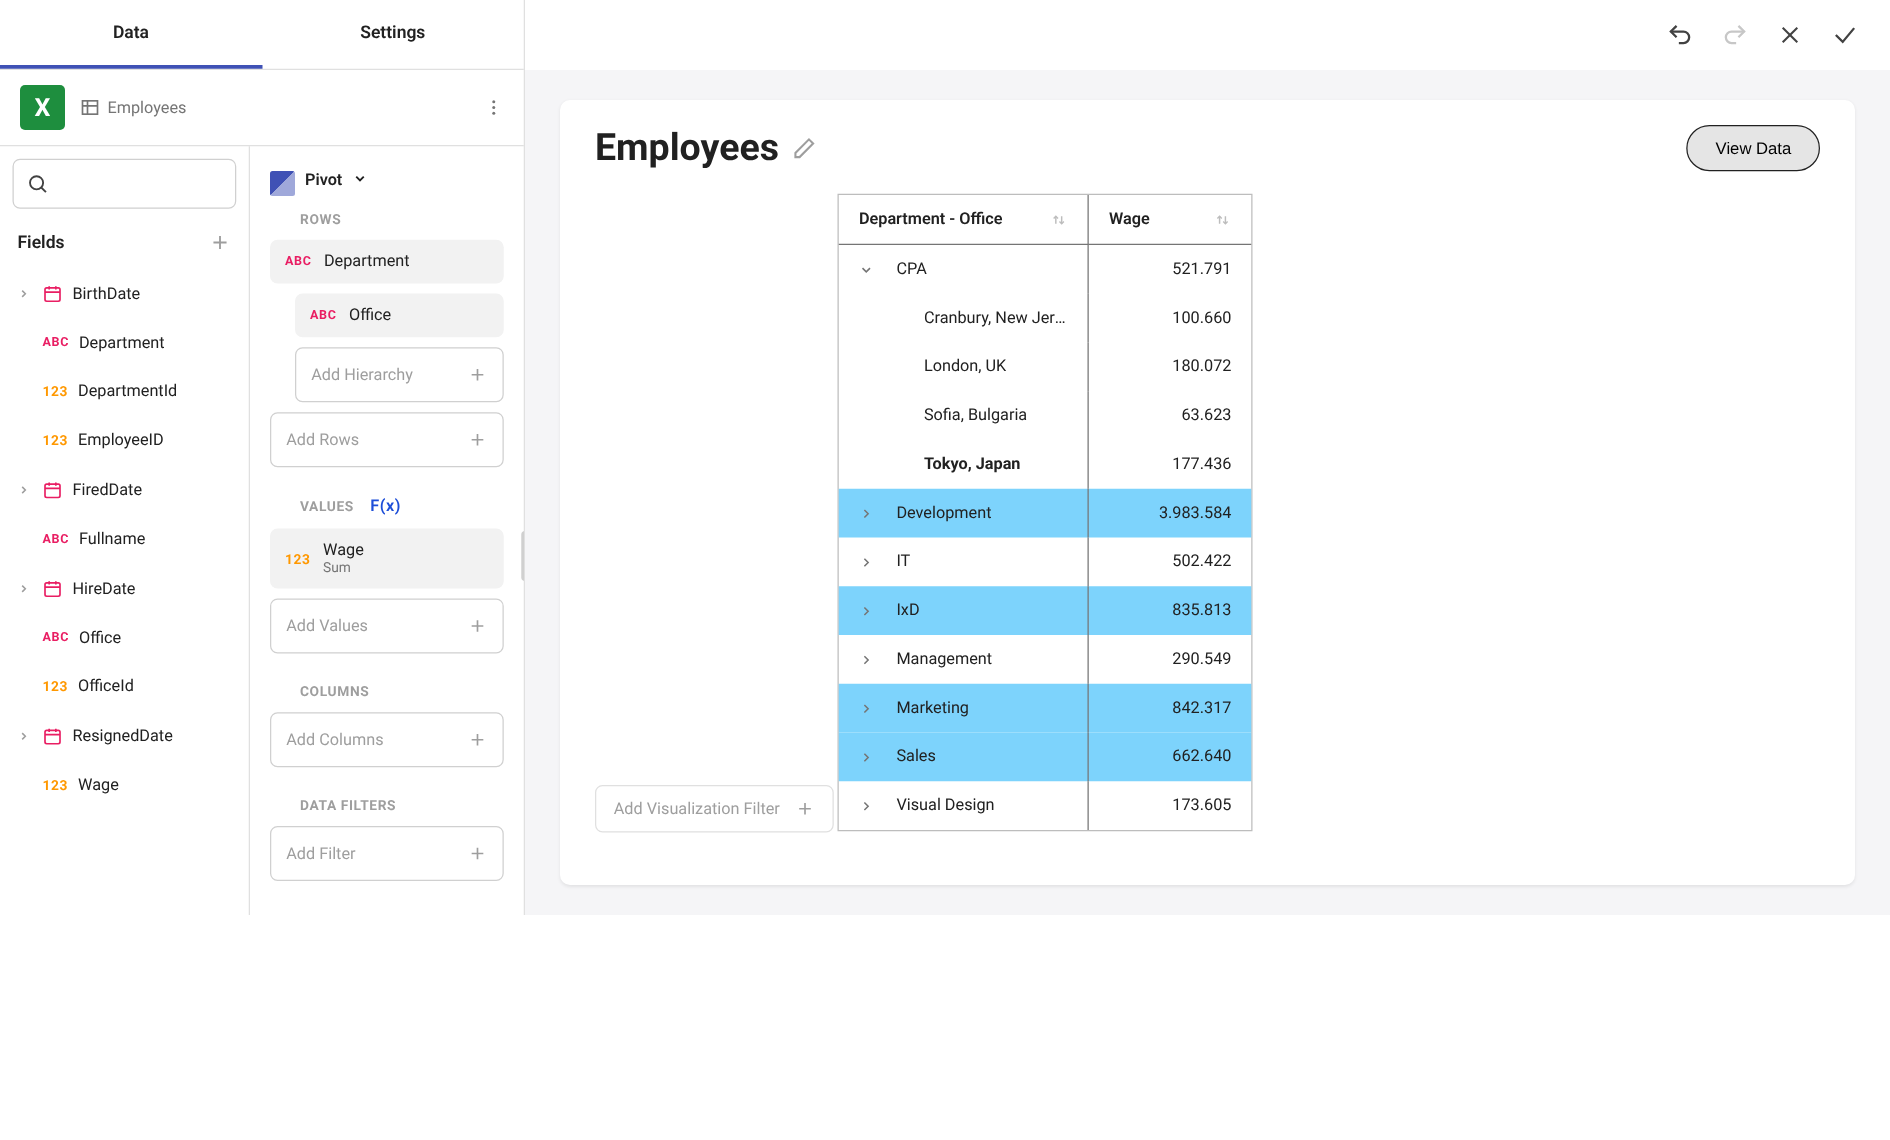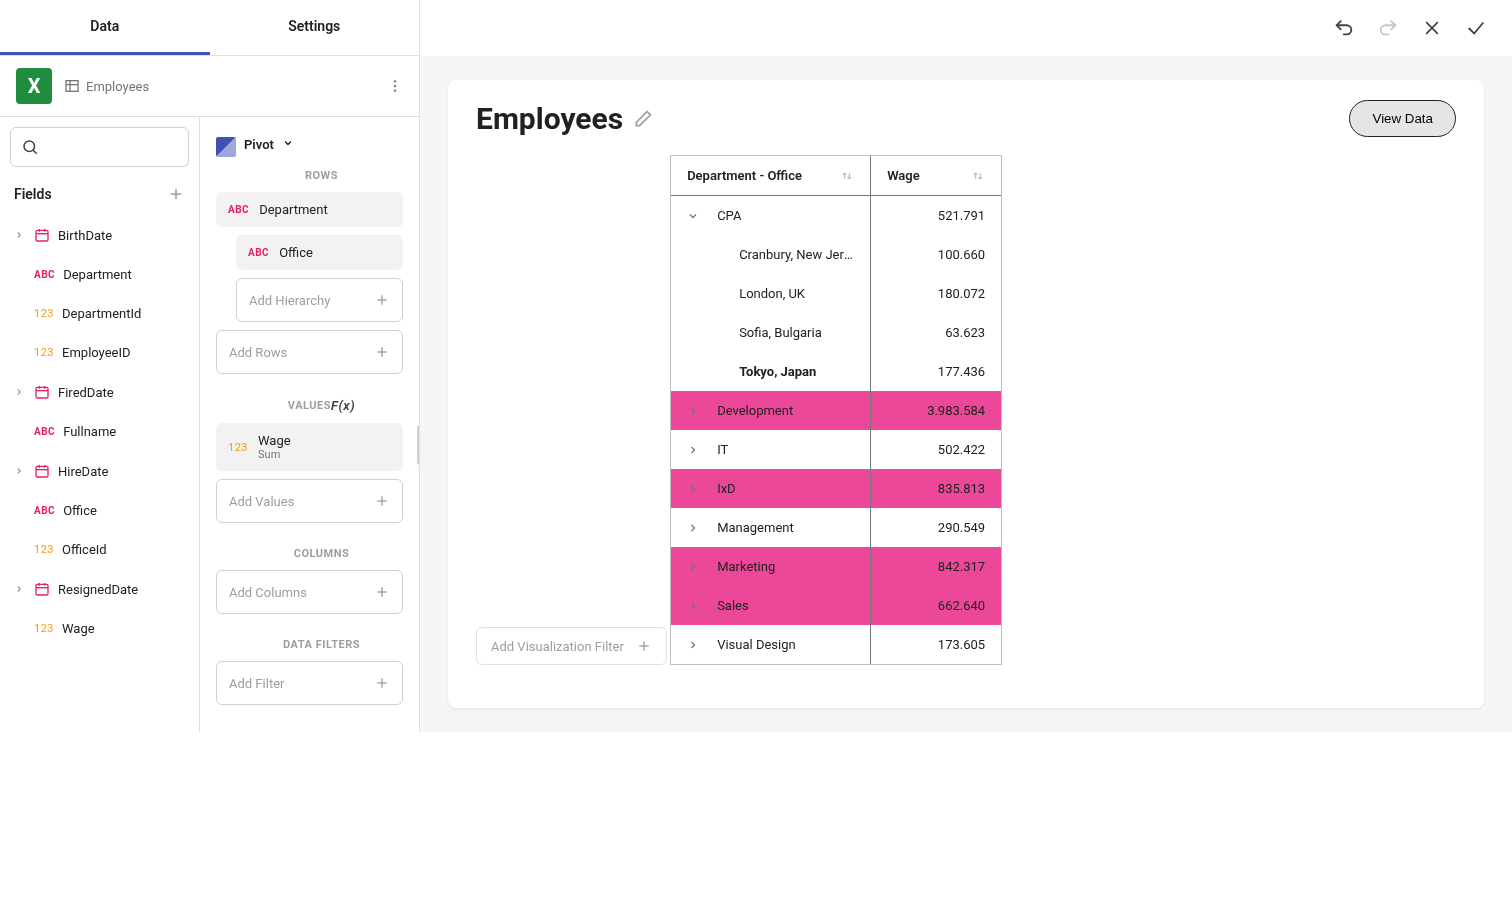--- a/index.html
+++ b/index.html
@@ -18,25 +18,25 @@
 .panel-body { display: flex; flex: 1; min-height: 0; }
 .fields-col { width: 200px; border-right: 1px solid #e0e0e0; padding: 10px; display: flex; flex-direction: column; }
 .config-col { flex: 1; padding: 12px 16px; overflow-y: auto; position:relative; }
 .search-box { border: 1px solid #d0d0d0; border-radius: 6px; height: 40px; display: flex; align-items: center; padding: 0 10px; margin-bottom: 12px; }
 .fields-header { display: flex; align-items: center; justify-content: space-between; padding: 6px 4px 12px 4px; font-weight: 600; font-size: 14px; }
 .plus-btn { color: #9e9e9e; cursor: pointer; }
 .field-item { display: flex; align-items: center; gap: 8px; padding: 12px 4px; font-size: 13px; cursor: pointer; }
 .chevron-space { width: 12px; display: flex; align-items: center; color: #9e9e9e; }
 .type-date { color: #e91e63; display:flex; align-items:center; }
 .type-abc { color: #e91e63; font-weight: 700; font-size: 10px; letter-spacing: 0.5px; }
-.type-123 { color: #ff9800; font-weight: 400; font-size: 11px; letter-spacing: 0.5px; }
+.type-123 { color: #ff9800; font-weight: 700; font-size: 11px; letter-spacing: 0.5px; }
 .config-viz { display: flex; gap: 8px; font-weight: 600; margin-bottom: 12px; margin-top:8px; }
 .pivot-icon { width: 20px; height: 20px; display:inline-block; background: linear-gradient(135deg,#3f51b5 50%, #9fa8da 50%); border-radius:2px; }
-.section-label { font-size: 11px; font-weight: 700; color: #9e9e9e; letter-spacing: 0.5px; margin-bottom: 10px; display:flex; align-items:center; justify-content:center;padding-left:24px; }
-.fx { color: #404040; font-style: italic; font-size: 13px; font-weight:600; cursor:pointer; }
+.section-label { font-size: 11px; font-weight: 700; color: #9e9e9e; letter-spacing: 0.5px; margin-bottom: 10px; display:flex; align-items:center; justify-content:flex-start;padding-left:24px; }
+.fx { color: #1d4ed8; font-size: 13px; font-weight:600; cursor:pointer;margin-left:13px; }
 .chip { background: #f2f2f2; border-radius: 6px; padding: 10px 12px; display: flex; align-items: center; gap: 10px; margin-bottom: 8px; font-size: 13px; }
 .chip.nested { margin-left: 20px; }
 .chip .sub { font-size: 11px; color: #757575; }
 .drop-box { border: 1px solid #d0d0d0; border-radius: 6px; height: 44px; display: flex; align-items: center; justify-content: space-between; padding: 0 12px; color: #9e9e9e; margin-bottom: 24px; }
 .drop-box.nested { margin-left: 20px; margin-bottom:8px; }
 .main { flex: 1; background: #f5f5f7; display: flex; flex-direction: column; }
 .topbar { height: 56px; background: #fff; display: flex; align-items: center; justify-content: flex-end; padding: 0 16px; gap: 4px; }
 .topbar .tb-btn { width: 40px; height: 40px; display: flex; align-items: center; justify-content: center; color: #424242; cursor: pointer; border-radius:4px; }
 .topbar .tb-btn.disabled { color: #c7c7c7; }
 .canvas { flex: 1; padding: 24px 28px; }
@@ -47,21 +47,21 @@
 .view-data-btn { border: 1px solid #212121; border-radius: 22px; padding: 10px 22px; font-weight: 500; cursor: pointer; background:#e5e5e5; }
 .filter-chip { border: 1px solid #e0e0e0; border-radius: 6px; padding: 10px 14px; display: inline-flex; align-items: center; gap: 12px; color: #9e9e9e; cursor: pointer; margin-bottom: 14px; }
 .pivot-table { border: 1px solid #bdbdbd; display: inline-block; }
 .pt-row { display: flex; }
 .pt-header .pt-cell { font-weight: 600; font-size: 13px; border-bottom: 1px solid #757575; }
 .pt-cell { padding: 12px 16px; font-size: 13px; display: flex; align-items: center; }
 .pt-cell.c1 { width: 200px; border-right: 1px solid #757575; gap:8px; }
 .pt-cell.c2 { width: 130px; justify-content: flex-end; }
 .pt-header .pt-cell { justify-content: space-between; }
 .sort-icon { color: #bdbdbd; }
-.pt-row.alt { background: #ec4899; }
+.pt-row.alt { background: #7dd3fc; }
 .expand-icn { color: #757575; width:14px; display:flex; }
 .indent1 { padding-left: 42px; }
 .indent2 { padding-left: 52px; }
 .resize-handle { position:absolute; right:-4px; top:50%; width:6px; height:40px; background:#d0d0d0; border-radius:3px; }
 svg { display: block; }
 </style>
 </head>
 <body>
 
 <div class="app">

